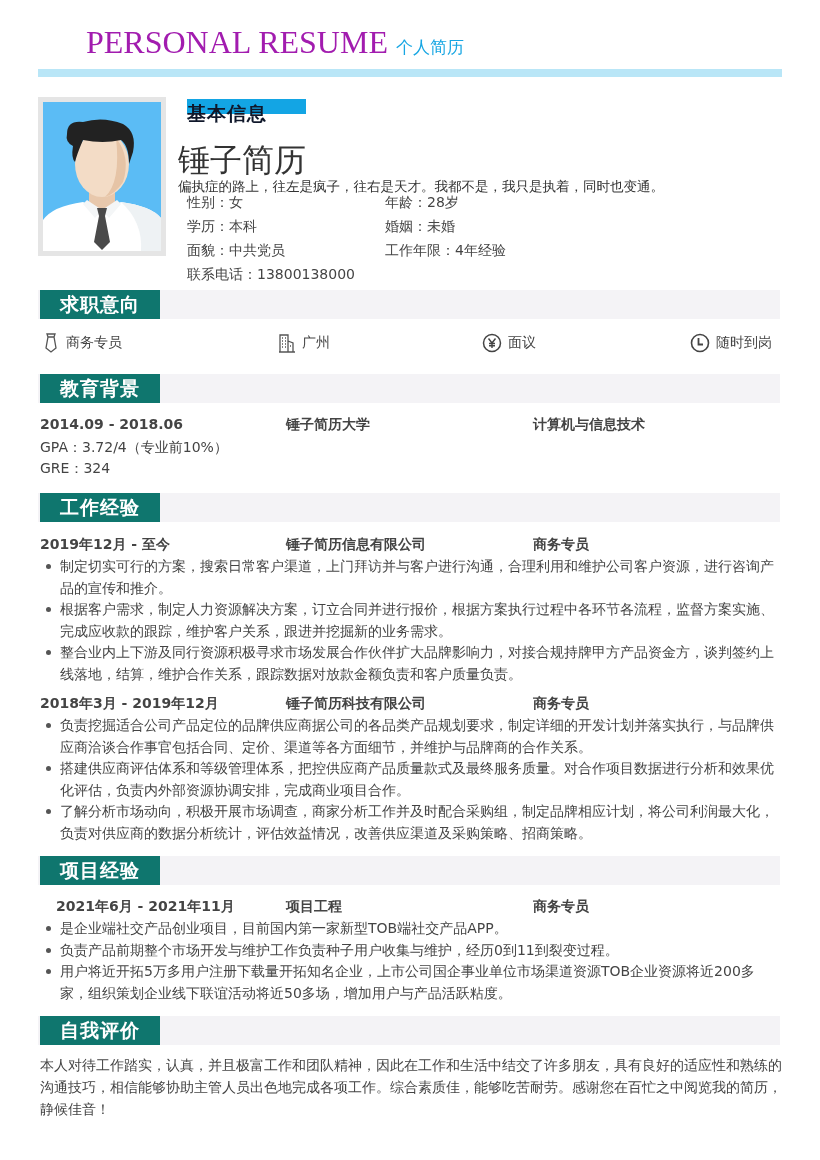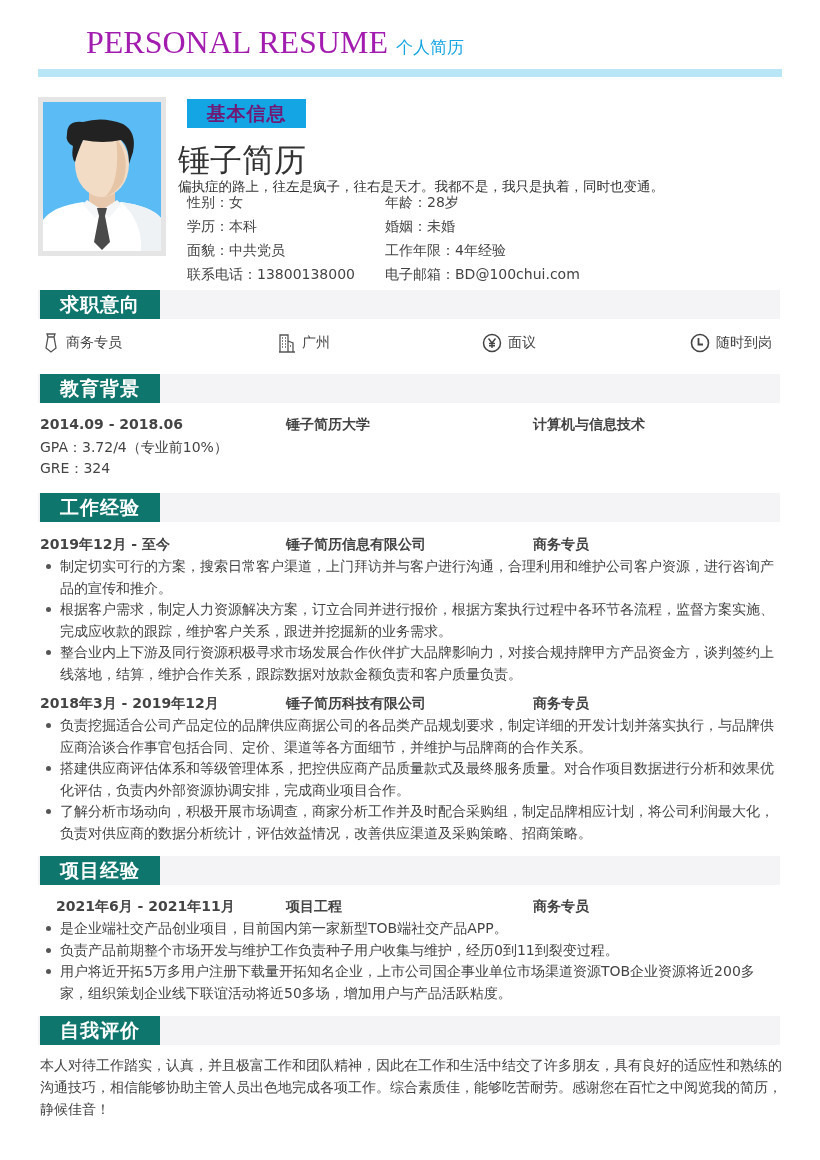--- a/index.html
+++ b/index.html
@@ -7,21 +7,21 @@
   body { font-family: "DejaVu Sans", "Liberation Sans", sans-serif; color: #444; position: relative; overflow: hidden; }
 
   .header { position: absolute; left: 38px; top: 24px; display: flex; align-items: baseline; }
   .header .en { font-family: Liberation Serif, serif; font-size: 32px; color: #a21caf; letter-spacing: 0px; font-weight: normal; margin-left: 48px; }
   .header .cn { font-size: 17px; color: #17a6e3; margin-left: 8px; }
   .header-bar { position: absolute; left: 38px; top: 69px; width: 744px; height: 8px; background: #b9e6f7; }
 
   .photo { position: absolute; left: 38px; top: 97px; width: 128px; height: 159px; background: #e5e5e5; padding: 5px 5px 5px 5px; }
   .photo .bg { width: 100%; height: 100%; background: #5bbcf5; position: relative; overflow: hidden; }
 
-  .basic-tag { position: absolute; left: 187px; top: 99px; width: 119px; height: 29px; background: #13a5e4; color: #701a75; font-size: 19px; font-weight: bold; text-align: center; line-height: 29px; letter-spacing: 1px; }
+  .basic-tag { position: absolute; left: 187px; top: 99px; width: 119px; height: 15px; background: #13a5e4; color: #0f172a; font-size: 19px; font-weight: bold; text-align: left; line-height: 29px; letter-spacing: 1px; }
   .name { position: absolute; left: 178px; top: 139px; font-size: 32px; color: #333; font-weight: normal; }
   .motto { position: absolute; left: 178px; top: 178px; font-size: 13.5px; color: #333; white-space: nowrap; }
   .info-grid { position: absolute; left: 187px; top: 192px; width: 420px; display: grid; grid-template-columns: 198px 220px; row-gap: 0; }
   .info-grid div { font-size: 14px; color: #444; height: 24px; line-height: 20px; white-space: nowrap; }
 
   .section { position: absolute; left: 38px; width: 742px; height: 29px; background: #f4f3f6; }
   .section .tag { position: absolute; left: 2px; top: 0; width: 120px; height: 29px; background: #0f766e; color: #fff; font-size: 19px; font-weight: bold; line-height: 29px; text-align: center; letter-spacing: 1px; }
 
   .intent-row { position: absolute; left: 40px; top: 333px; width: 740px; height: 24px; font-size: 14px; color: #444; }
   .intent-item { position: absolute; top: 0; display: flex; align-items: center; gap: 6px; }
@@ -74,21 +74,20 @@
 <div class="name">锤子简历</div>
 <div class="motto">偏执症的路上，往左是疯子，往右是天才。我都不是，我只是执着，同时也变通。</div>
 <div class="info-grid">
   <div>性别：女</div>
   <div>年龄：28岁</div>
   <div>学历：本科</div>
   <div>婚姻：未婚</div>
   <div>面貌：中共党员</div>
   <div>工作年限：4年经验</div>
   <div>联系电话：13800138000</div>
-  <div>电子邮箱：BD@100chui.com</div>
 </div>
 
 <div class="section" style="top:290px;">
   <div class="tag">求职意向</div>
 </div>
 <div class="intent-row">
   <div class="intent-item" style="left:2px;">
     <svg width="18" height="20" viewBox="0 0 18 20">
       <path d="M5 1 L13 1 L12 4 L6 4 Z M6 4 L12 4 L14 15 L9 19 L4 15 Z" fill="none" stroke="#555" stroke-width="1.3"></path>
     </svg>

